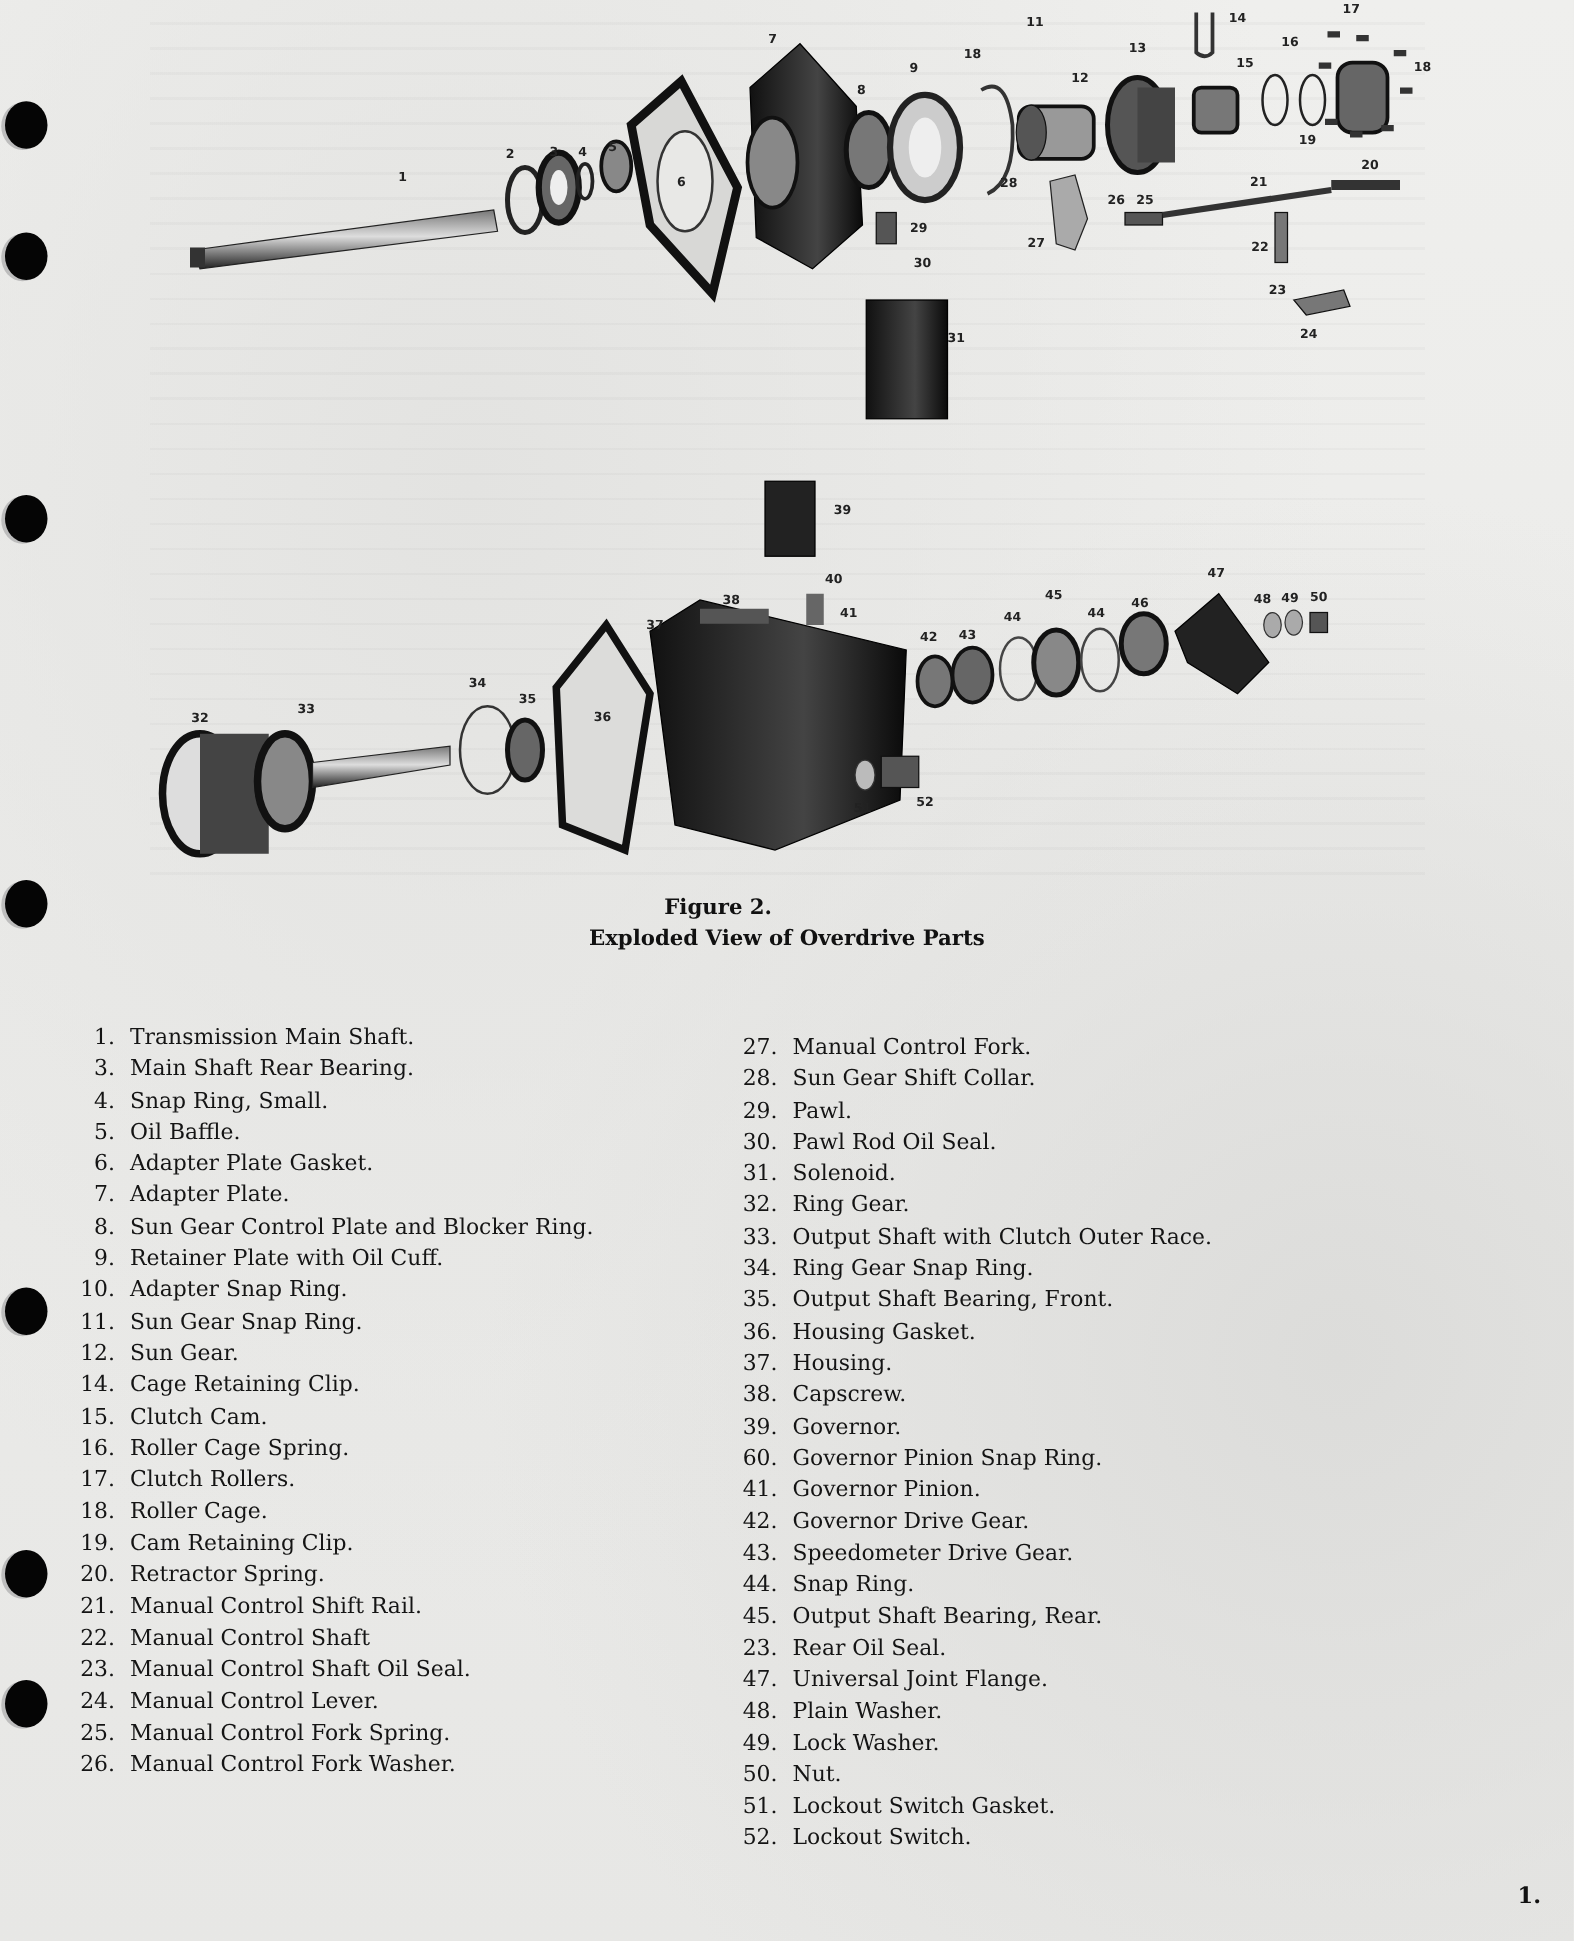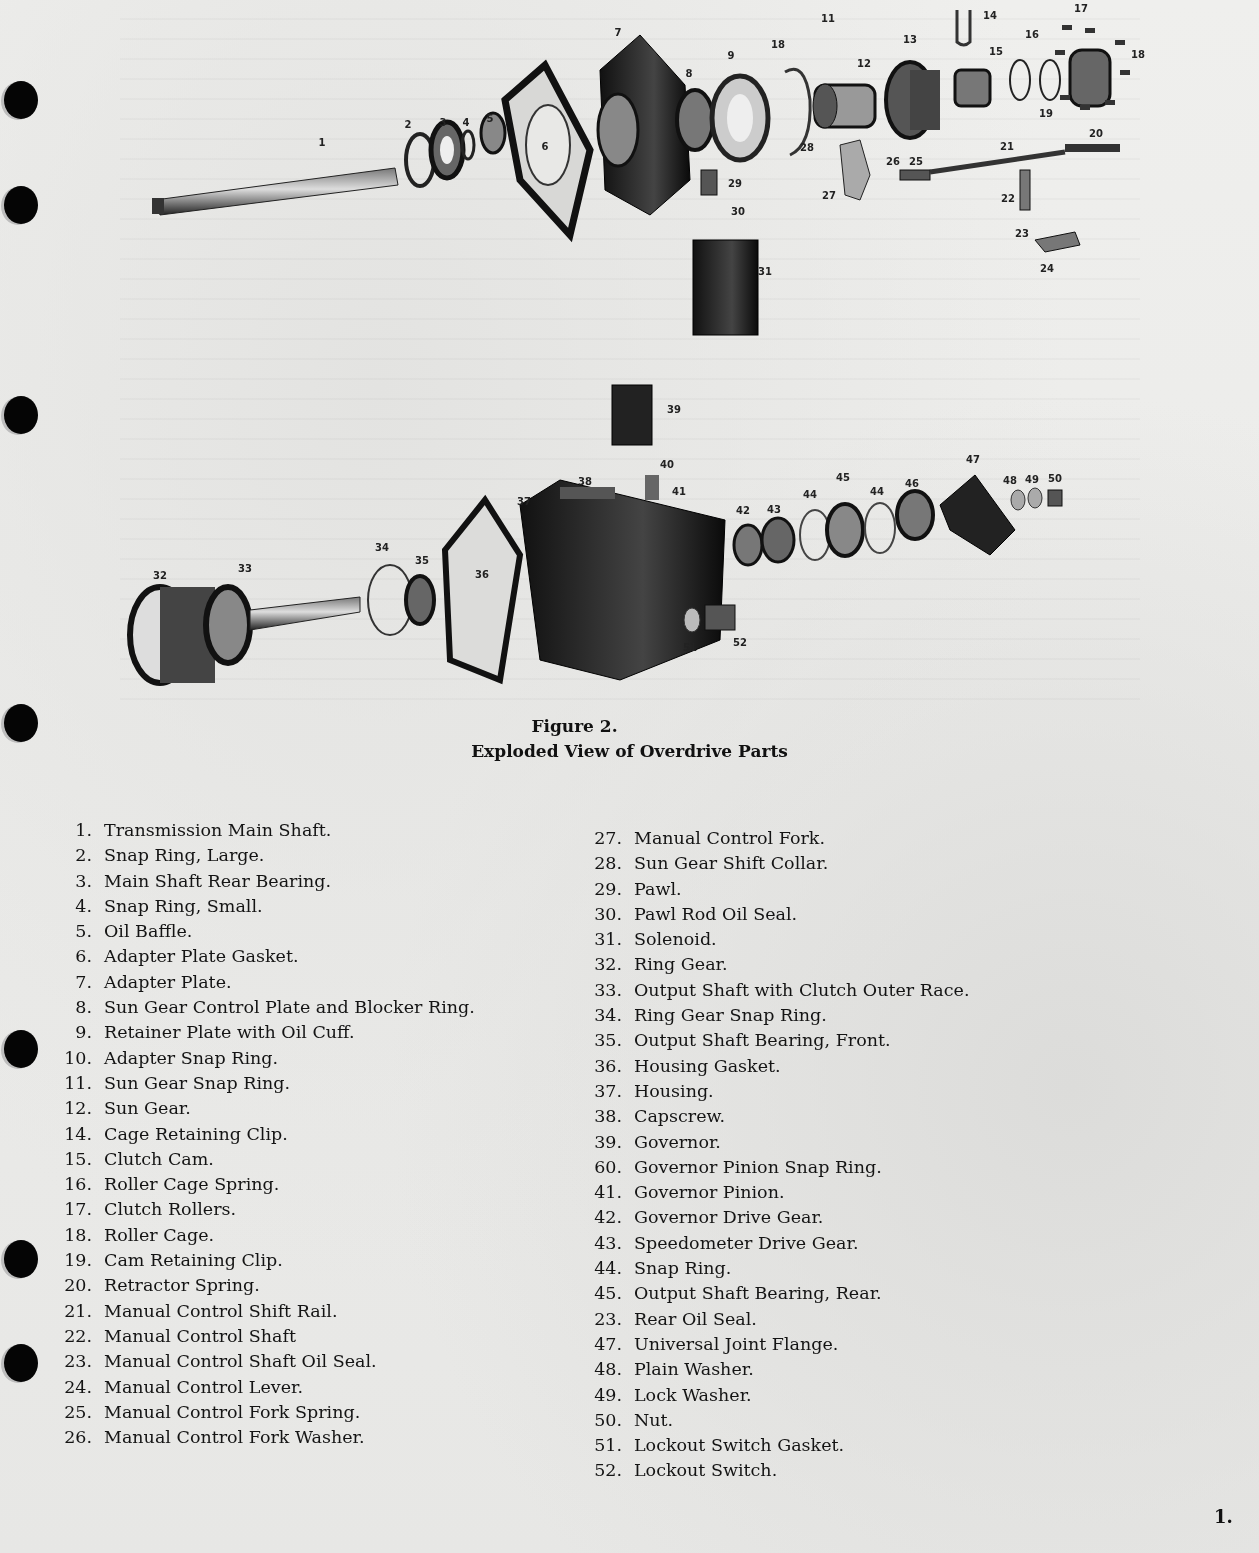--- a/index.html
+++ b/index.html
@@ -211,21 +211,20 @@
   <span class="callout" style="left:740px;top:642px">52</span>
 </div>
 
 <div class="caption">
   <div class="line1">Figure 2.</div>
   <div class="line2">Exploded View of Overdrive Parts</div>
 </div>
 
 <ul class="parts-col col-left">
   <li><span class="num">1.</span><span>Transmission Main Shaft.</span></li>
-  <li><span class="num">2.</span><span>Snap Ring, Large.</span></li>
   <li><span class="num">3.</span><span>Main Shaft Rear Bearing.</span></li>
   <li><span class="num">4.</span><span>Snap Ring, Small.</span></li>
   <li><span class="num">5.</span><span>Oil Baffle.</span></li>
   <li><span class="num">6.</span><span>Adapter Plate Gasket.</span></li>
   <li><span class="num">7.</span><span>Adapter Plate.</span></li>
   <li><span class="num">8.</span><span>Sun Gear Control Plate and Blocker Ring.</span></li>
   <li><span class="num">9.</span><span>Retainer Plate with Oil Cuff.</span></li>
   <li><span class="num">10.</span><span>Adapter Snap Ring.</span></li>
   <li><span class="num">11.</span><span>Sun Gear Snap Ring.</span></li>
   <li><span class="num">12.</span><span>Sun Gear.</span></li>

